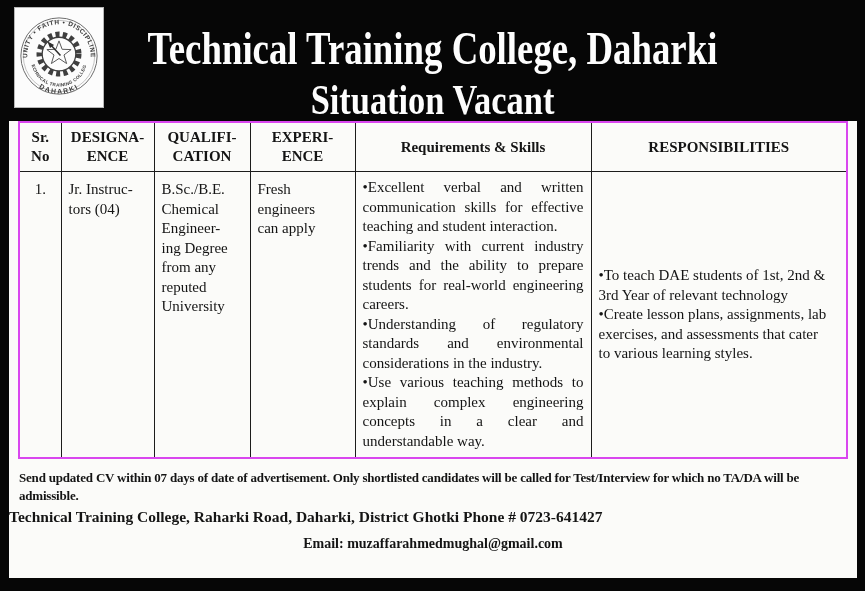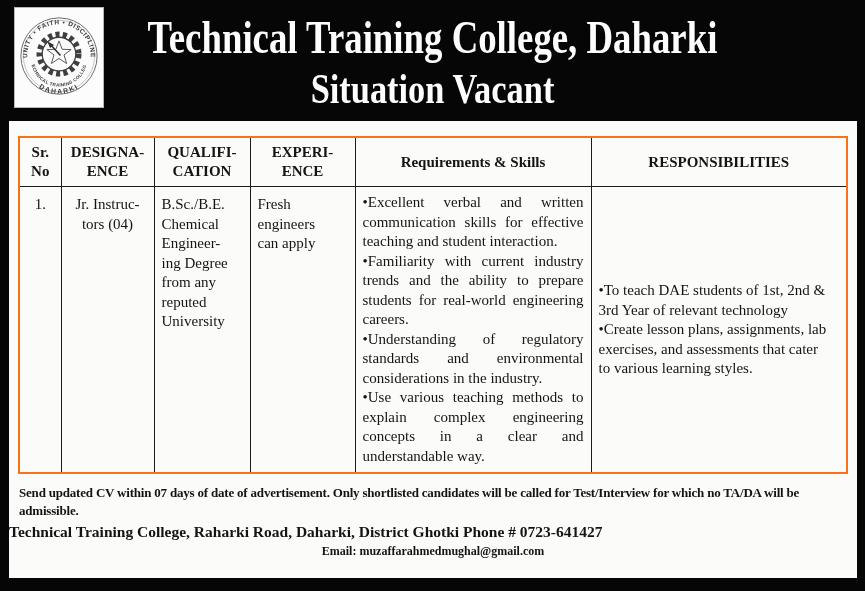--- a/index.html
+++ b/index.html
@@ -10,64 +10,64 @@
     overflow:hidden;
   }
   .ad{position:absolute;inset:0;background:#060606;}
 
   
   .header{position:absolute;top:0;left:0;right:0;height:121px;background:#060606;}
   .logo-box{
     position:absolute;left:14px;top:7px;width:90px;height:101px;
     background:#fcfcfc;border:1px solid #b8b8b8;box-sizing:border-box;
   }
-  .titles{position:absolute;left:0;right:0;top:5px;text-align:center;color:#fdfdfd;}
+  .titles{position:absolute;left:0;right:0;top:16px;text-align:center;color:#fdfdfd;}
   .title{
     font-size:46px;font-weight:bold;line-height:50px;margin-top:8px;
     transform:scaleX(0.80);transform-origin:center;white-space:nowrap;
   }
   .subtitle{
     font-size:43px;font-weight:bold;line-height:46px;margin-top:3px;
     transform:scaleX(0.80);transform-origin:center;white-space:nowrap;
   }
 
   
   .paper{
     position:absolute;top:121px;left:9px;right:8px;bottom:13px;
     background:#fbfbf9;color:#141414;
   }
   table.vacancy{
     border-collapse:collapse;table-layout:fixed;
-    width:828px;margin:15px auto 0;
-    border:2px solid #f97316;
+    width:828px;margin:0 auto 0;
+    border:2px solid #d946ef;
   }
   .vacancy th,.vacancy td{border:1px solid #1c1c1c;box-sizing:border-box;}
   .vacancy th{
     font-size:15px;font-weight:bold;text-align:center;vertical-align:middle;
     padding:5px 2px;white-space:pre-line;line-height:1.28;
   }
   .vacancy td{
     font-size:15px;padding:6px 7px;vertical-align:top;line-height:1.3;
   }
   td.c-sr{text-align:center;padding-top:8px;}
-  td.c-designation{text-align:center;white-space:pre-line;padding-top:8px;}
+  td.c-designation{white-space:pre-line;padding-top:8px;}
   td.c-qualification{white-space:pre-line;padding-top:8px;}
   td.c-experience{white-space:pre-line;padding-top:8px;}
   td.c-requirements{text-align:justify;}
   td.c-responsibilities{vertical-align:middle;text-align:left;padding-right:18px;}
   .bullet{margin:0;}
 
   
   .note{
     margin:10px 10px 0 10px;font-weight:bold;font-size:13px;
     line-height:1.38;letter-spacing:-0.2px;text-align:left;
   }
   .signatory{ text-align:center;font-weight:bold;font-size:15.5px;margin-top:4px;}
   .address{   font-weight:bold;font-size:15.5px;margin-top:3px;}
-  .email-line{text-align:center;font-weight:bold;font-size:12px;margin-top:3px;}
+  .email-line{text-align:center;font-weight:bold;font-size:14px;margin-top:10px;}
 
   
   .seal{width:100%;height:100%;display:block;}
   .seal text{fill:#3a3a3a;font-family:"Liberation Sans",sans-serif;font-weight:bold;}
 </style>
 </head>
 <body>
 
 <div class="ad">
 

